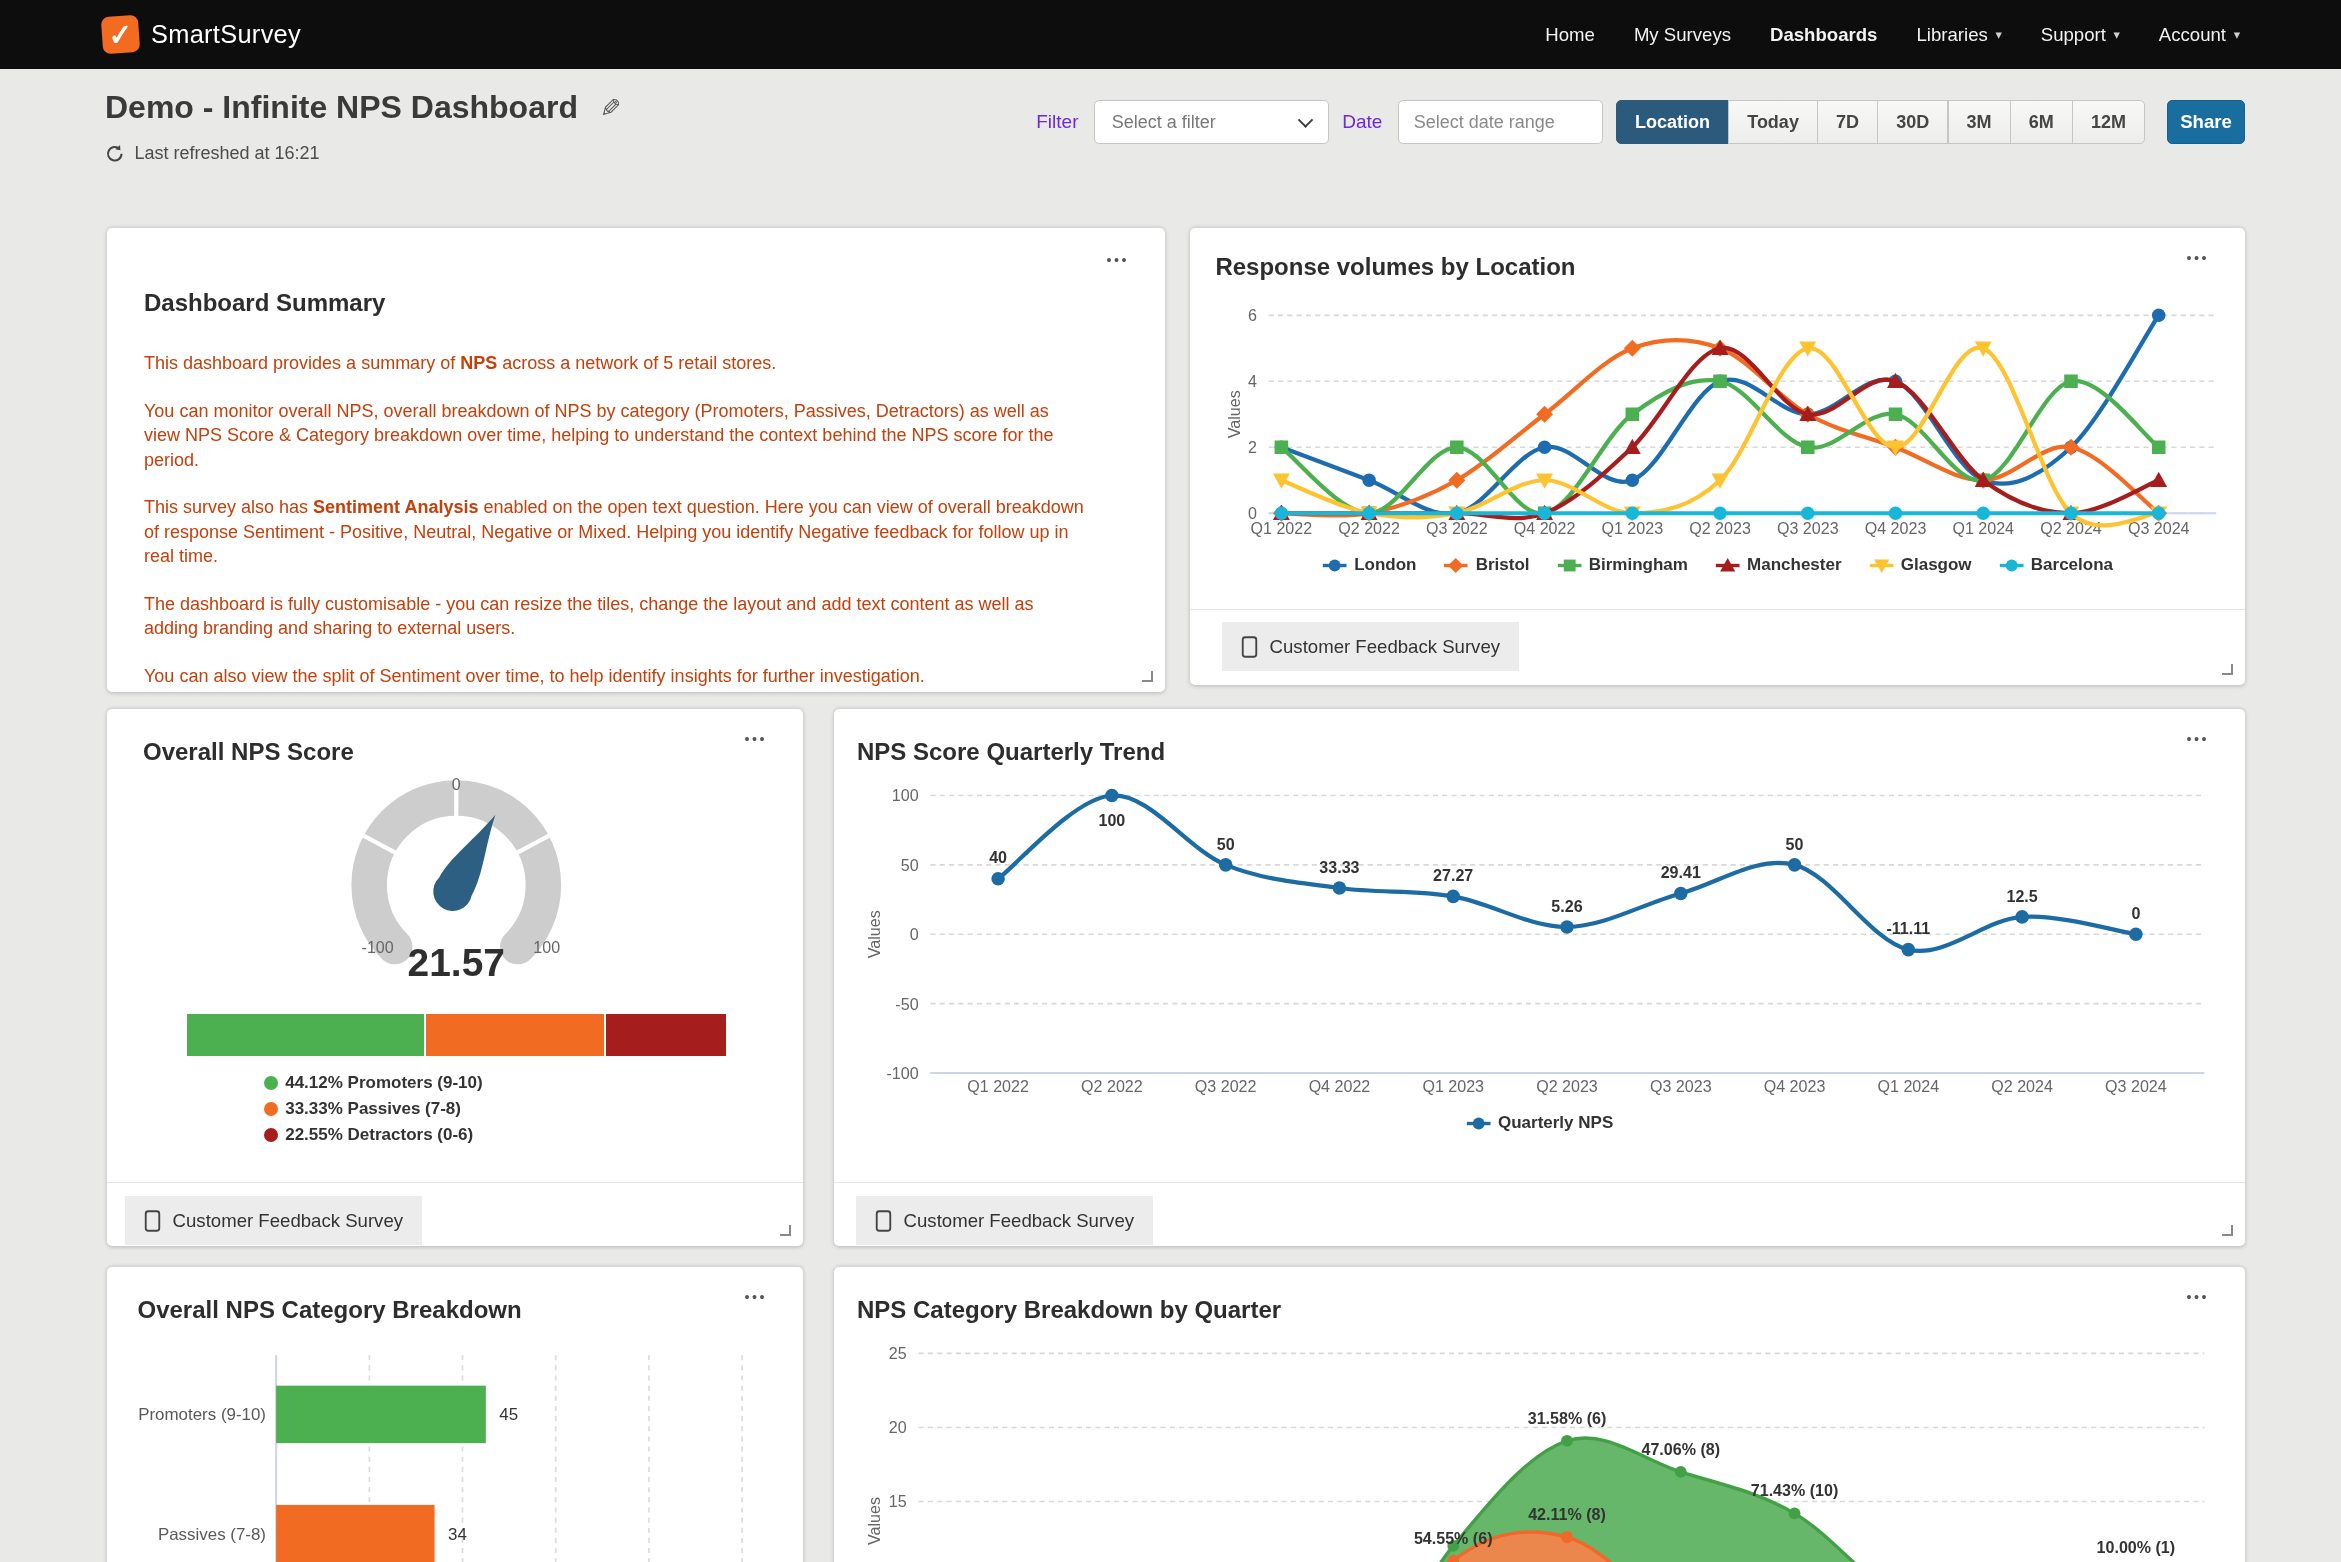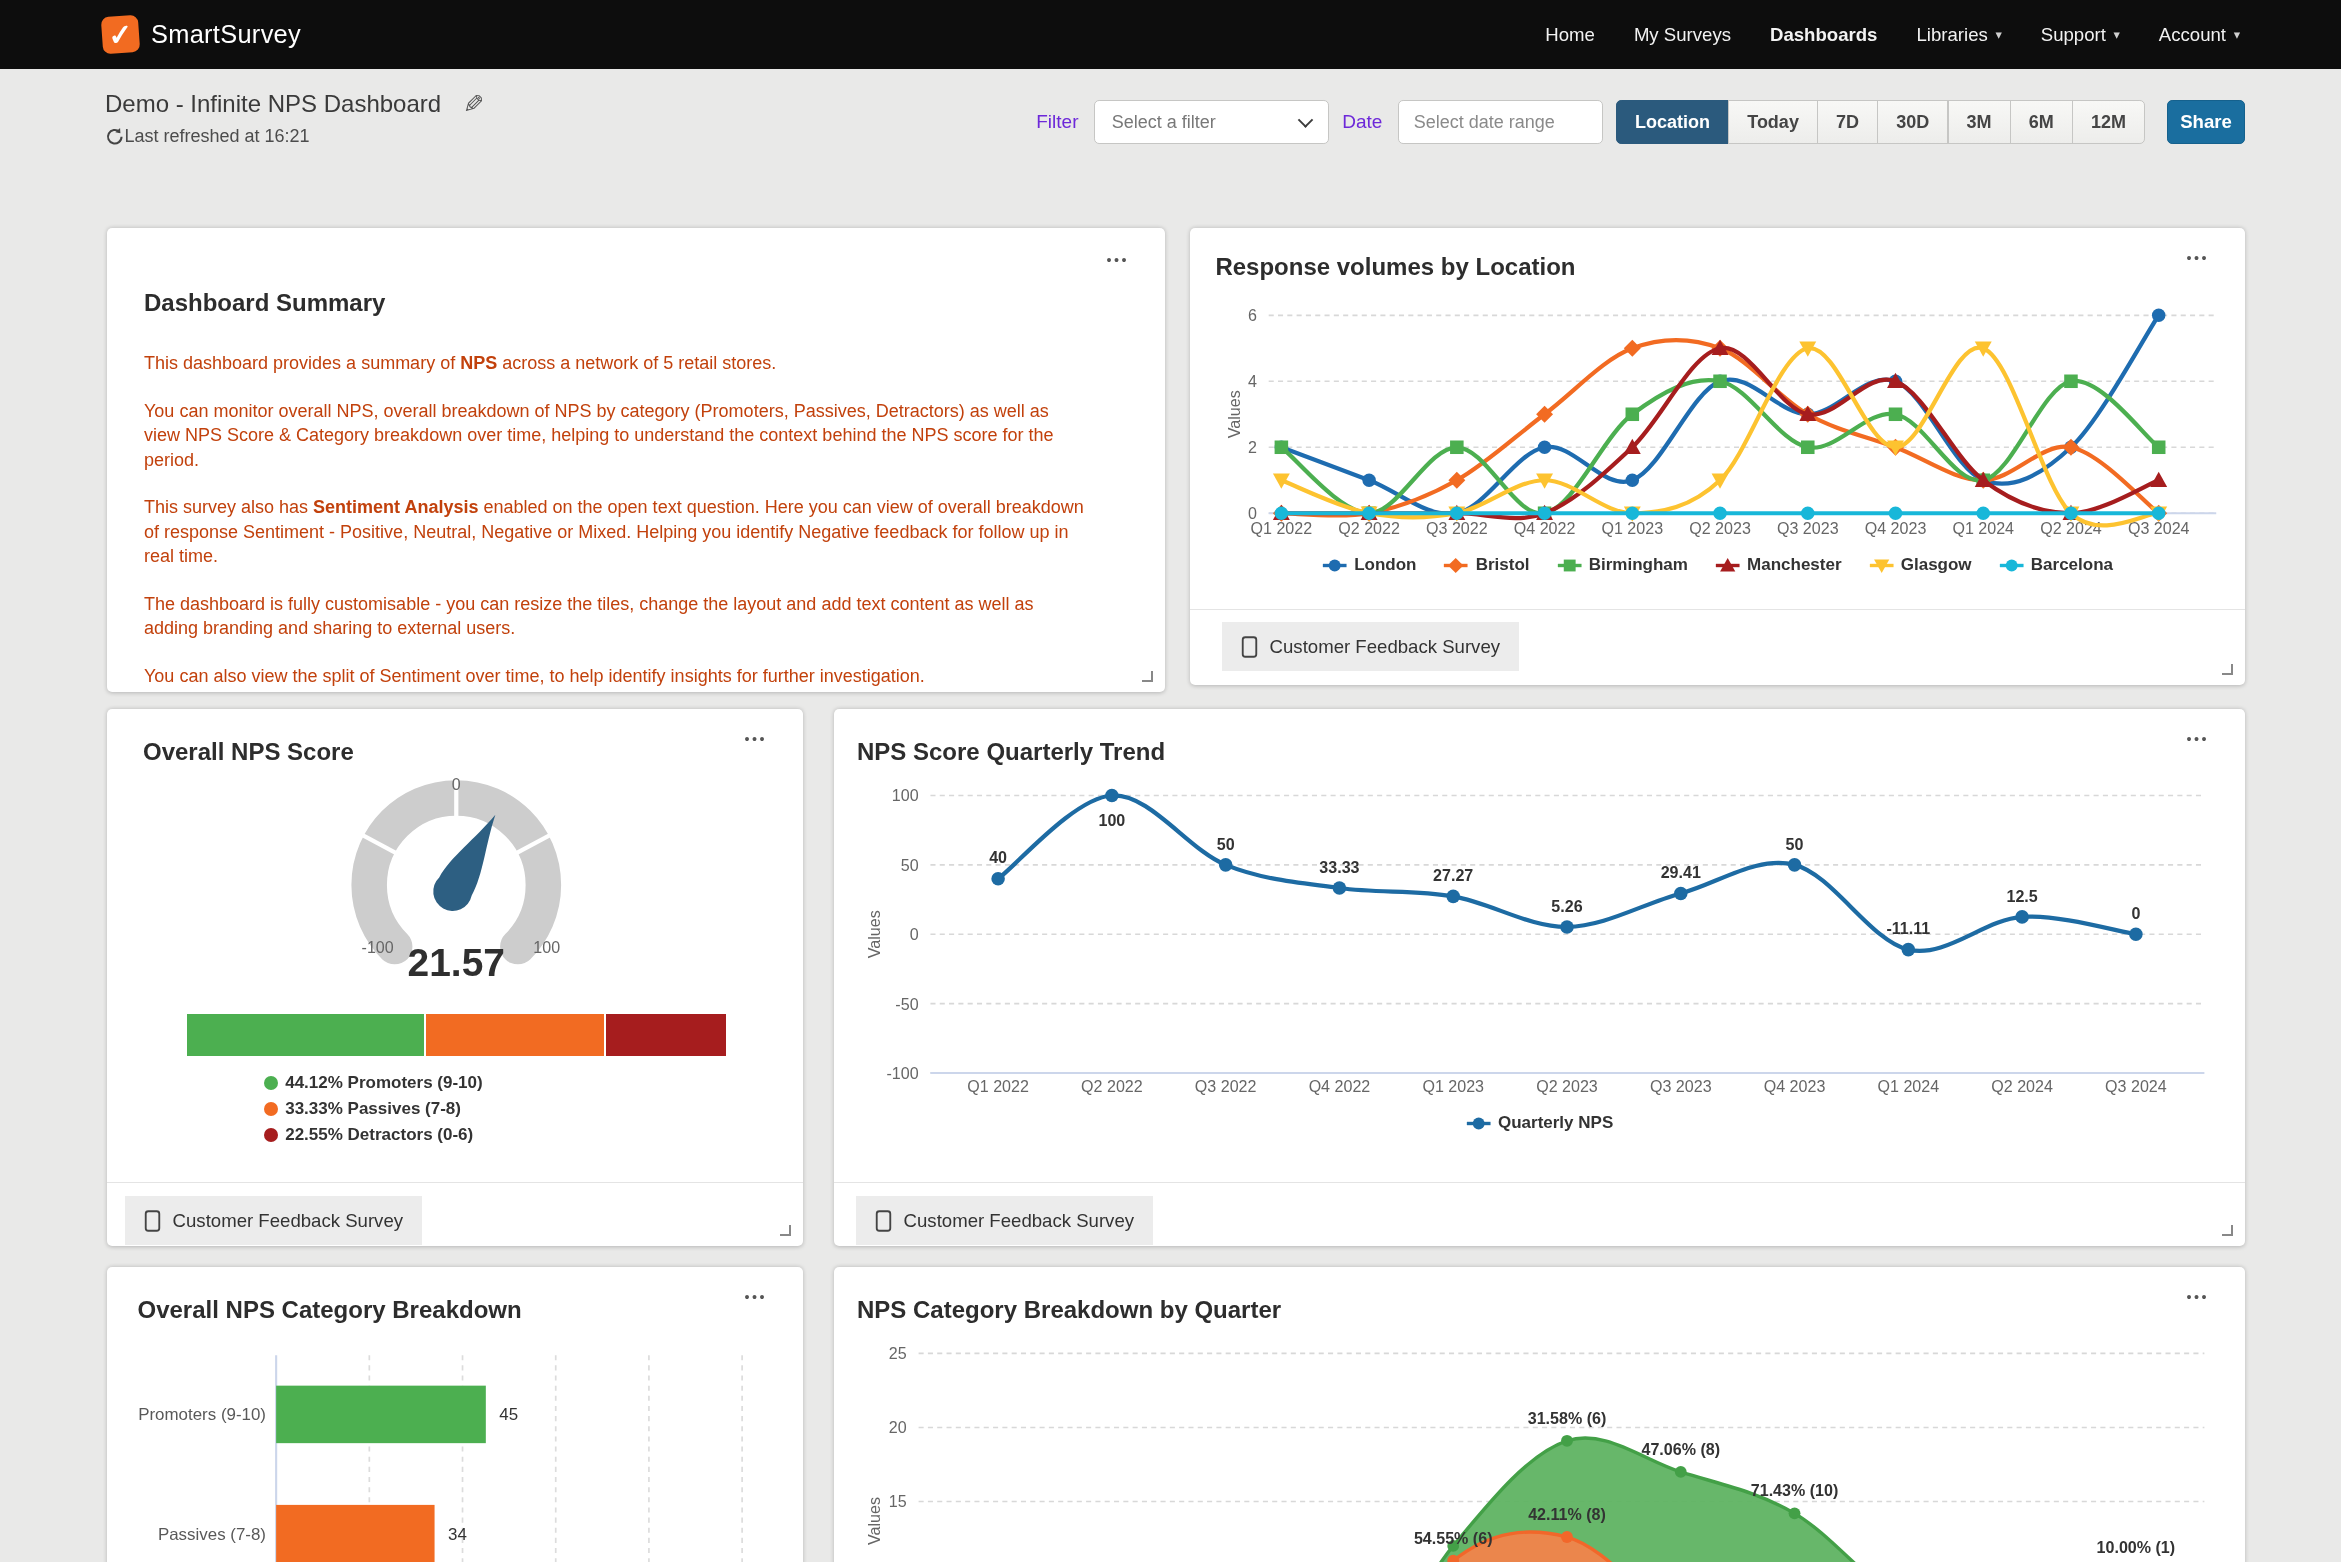--- a/index.html
+++ b/index.html
@@ -14,23 +14,23 @@
     align-items:center; justify-content:center; color:#fff; font-size:29px; font-weight:700; transform:rotate(-4deg); }
   .brand-name { color:#fff; font-size:25.4px; font-weight:500; letter-spacing:0.3px; }
   .nav-links { display:flex; align-items:center; gap:39px; }
   .nav-link { color:#f2f2f2; font-size:18.6px; cursor:pointer; display:flex; align-items:center; gap:7.6px; }
   .nav-link.active { font-weight:700; }
   .nav-caret { font-size:12.7px; color:#cfcfcf; }
 
   
   .page-header { position:absolute; left:105px; top:89px; }
   .page-title-row { display:flex; align-items:center; gap:22px; }
-  .page-title { font-size:24px; font-weight:400; color:#3a3a3a; }
+  .page-title { font-size:32px; font-weight:700; color:#3a3a3a; }
   .edit-icon { font-size:25.4px; color:#555; cursor:pointer; transform:scaleX(-1); }
-  .refresh-row { margin-top:7px; display:flex; align-items:center; gap:0; color:#4c4c4c; font-size:18px; }
+  .refresh-row { margin-top:17px; display:flex; align-items:center; gap:10px; color:#4c4c4c; font-size:18px; }
   .refresh-icon { cursor:pointer; display:inline-flex; }
 
   .controls { position:absolute; top:100px; right:96px; display:flex; align-items:center; gap:13.5px; height:44px; }
   .ctl-label { font-size:19px; color:#6d28d9; margin-right:1.7px; }
   .select-box { width:235px; height:44px; background:#fff; border:0.8px solid #c6c6c4; border-radius:5.1px;
     display:flex; align-items:center; justify-content:space-between; padding:0 17px; cursor:pointer; }
   .select-box span { color:#787878; font-size:18px; }
   .chevron { width:11px; height:11px; border-right:2.1px solid #3c3c3c; border-bottom:2.1px solid #3c3c3c;
     transform:rotate(45deg) translate(-1.7px,-1.7px); }
   .date-box { width:205px; height:44px; background:#fff; border:0.8px solid #c6c6c4; border-radius:5.1px;

